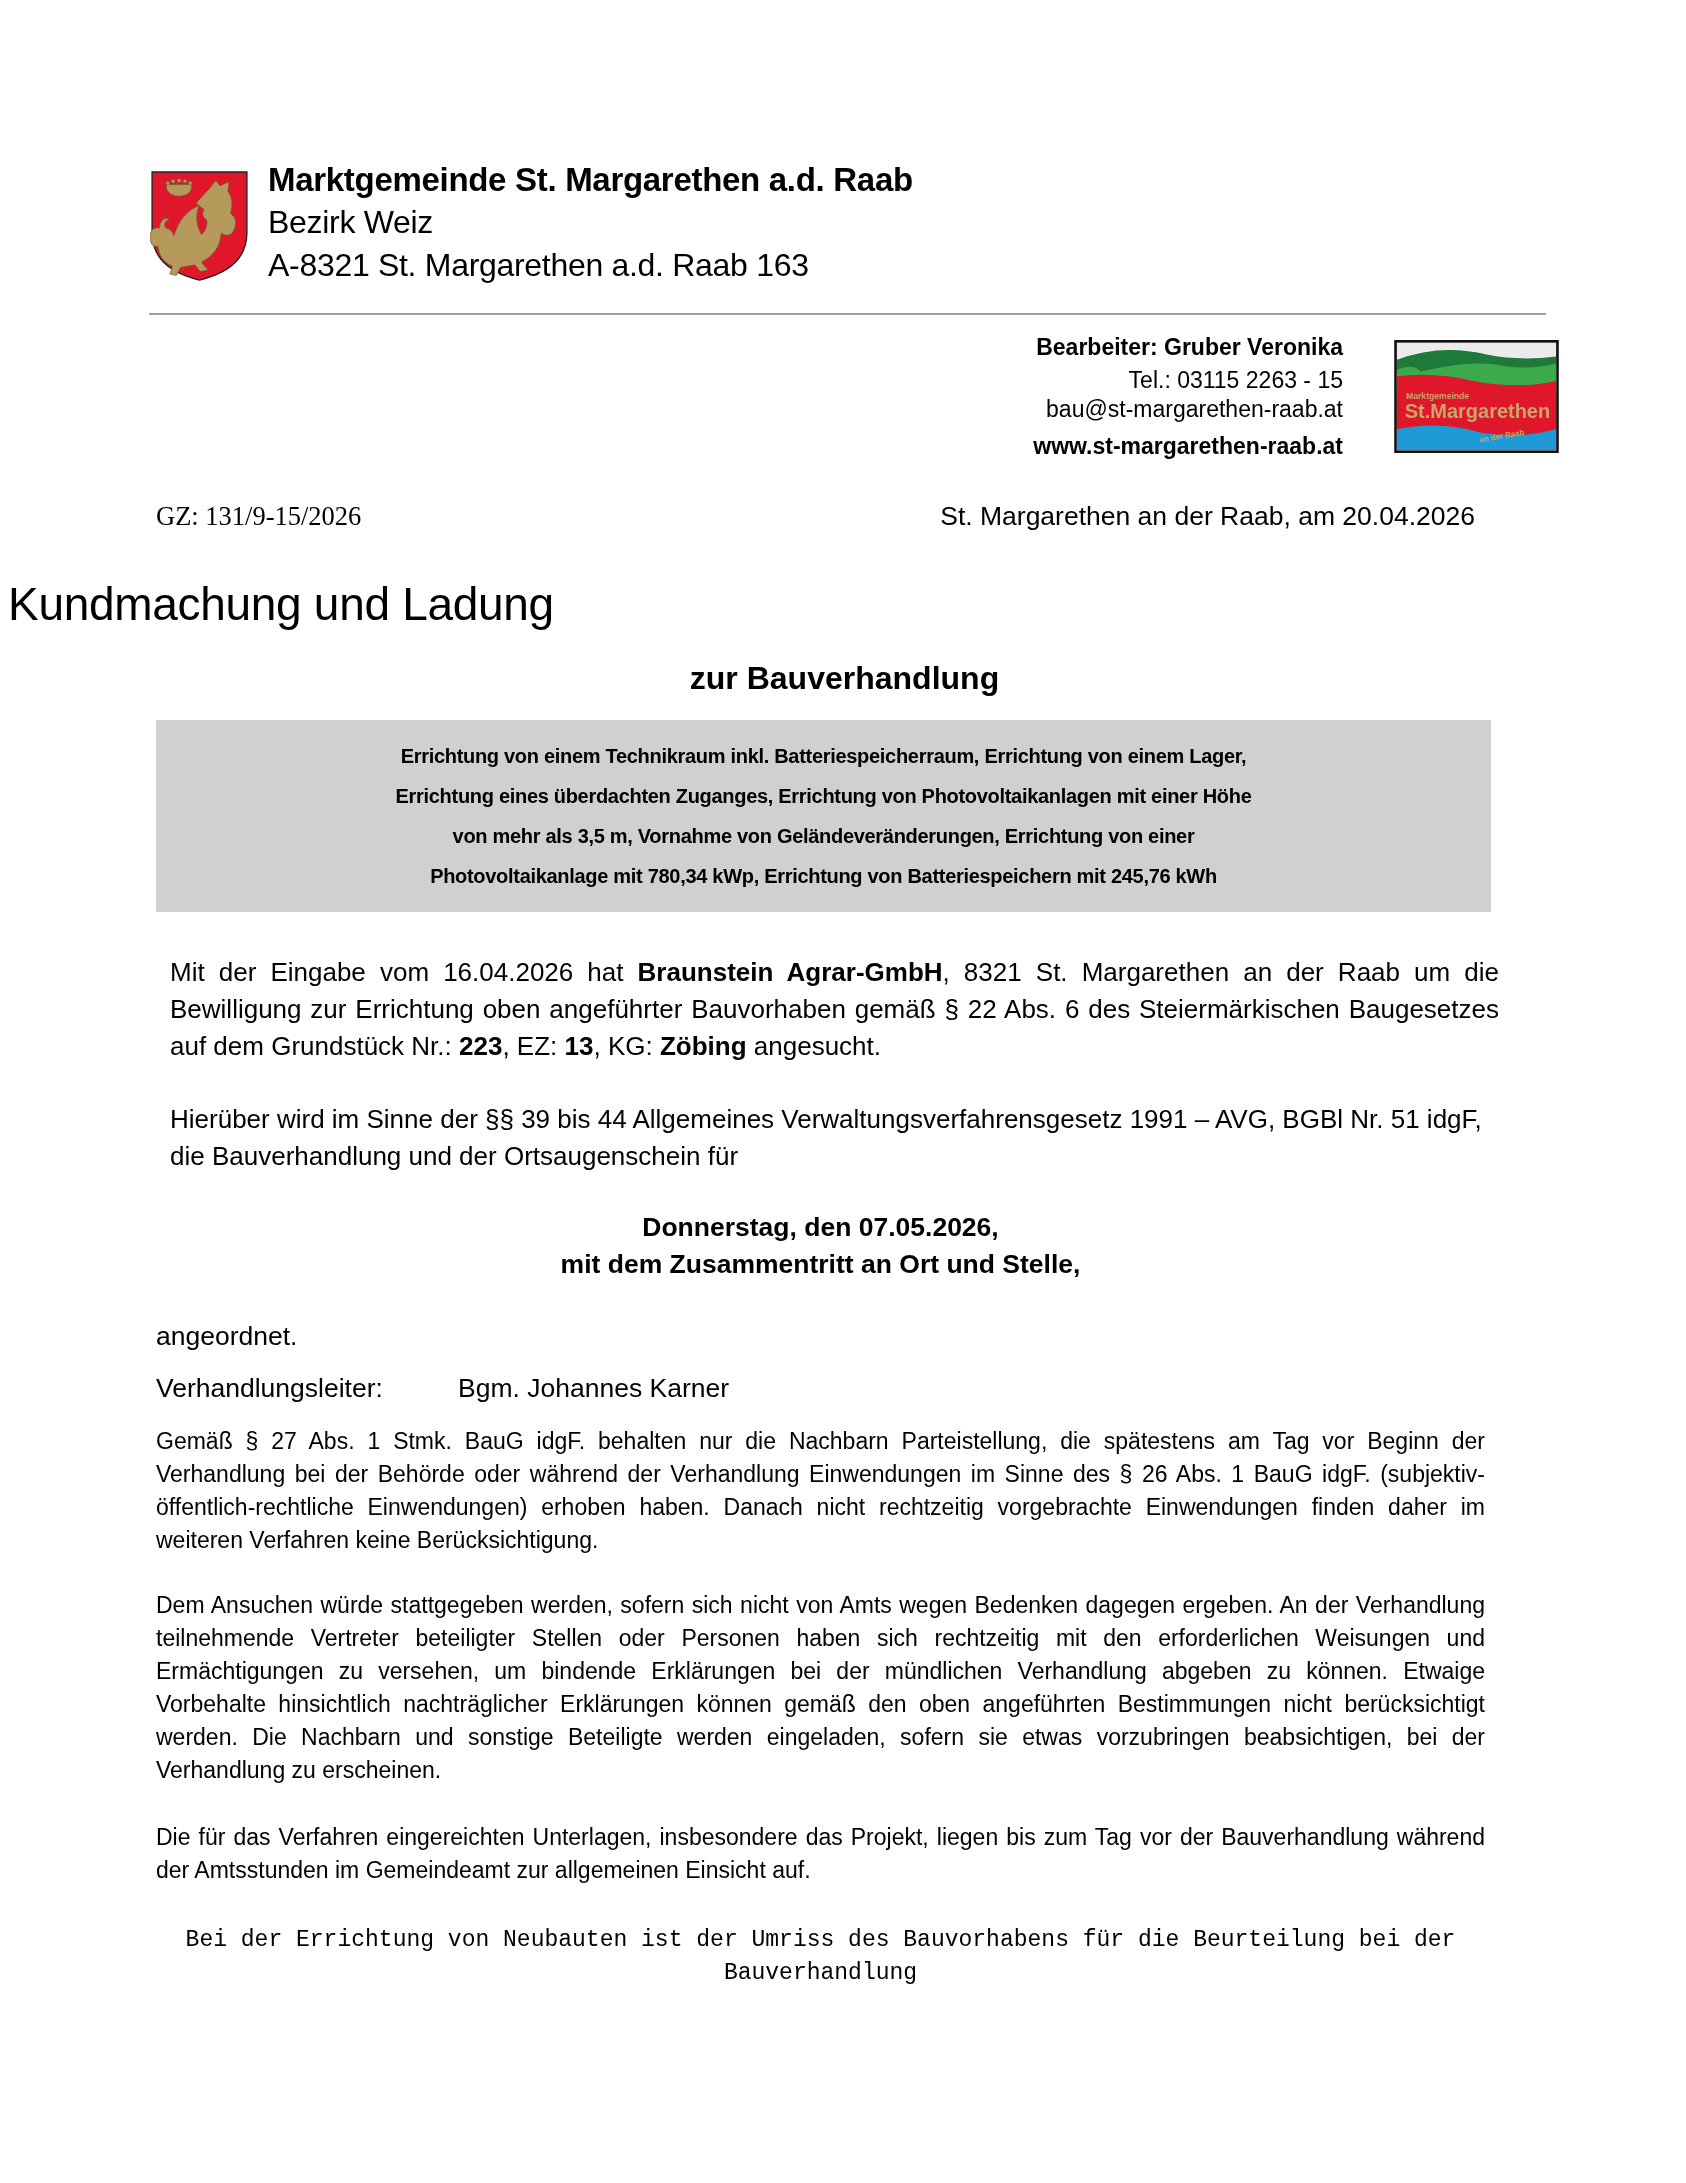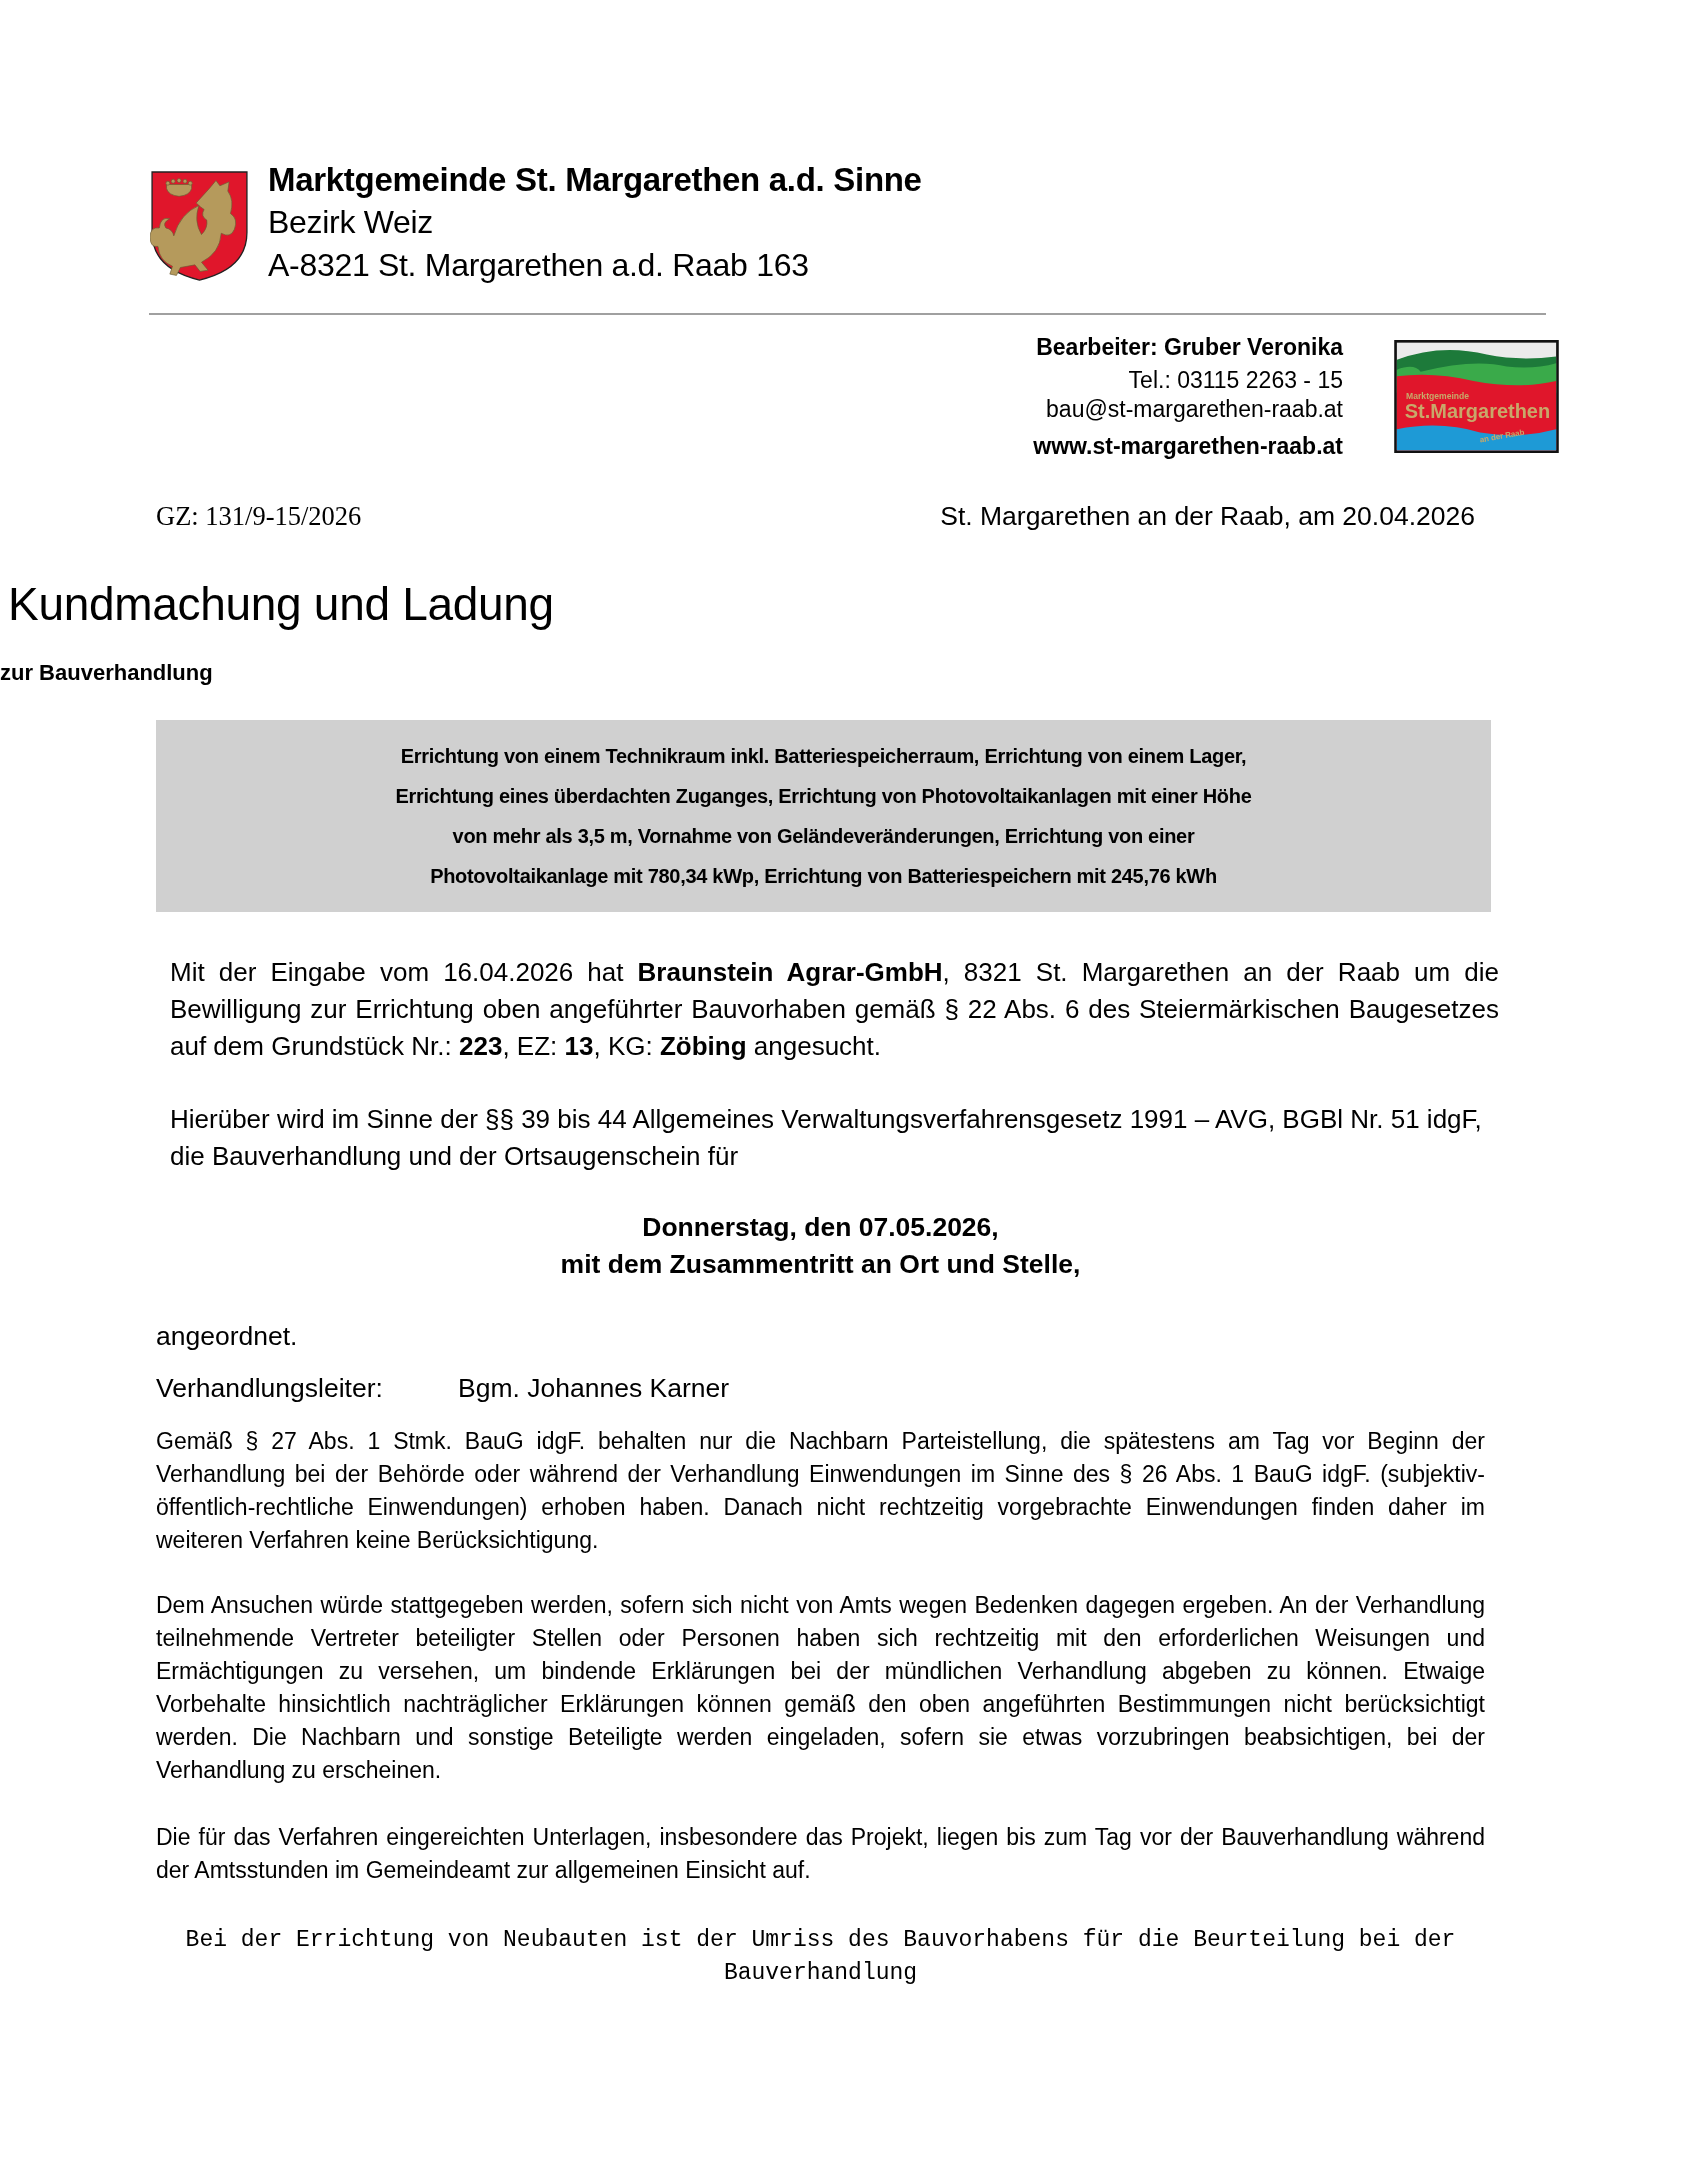--- a/index.html
+++ b/index.html
@@ -23,21 +23,21 @@
   .c4 { top: 433px; font-weight: bold; }
   #logo { left: 1394px; top: 340px; width: 165px; height: 113px; }
 
   
   .ref { top: 501px; font-size: 26.5px; white-space: nowrap; }
   #gz { left: 156px; font-family: Liberation Serif, serif; }
   #place-date { right: 212px; }
 
   
   .title { left: 8px; width: 1647px; text-align: left; top: 577px; font-size: 46px; font-weight: normal; letter-spacing: -0.3px; }
-  .subtitle { left: 0; width: 1647px; text-align: left; top: 660px; font-size: 22px; font-weight: bold; }
+  .subtitle { left: 0; width: 1647px; text-align: center; top: 660px; font-size: 32px; font-weight: bold; padding-left: 21px; }
 
   #project-box {
     left: 156px; top: 720px; width: 1335px; height: 192px; background: #d0d0d0;
     box-sizing: border-box; padding: 16px 20px 0 20px;
   }
   #project-box p { margin: 0; text-align: center; font-size: 20px; font-weight: bold; line-height: 40px; letter-spacing: -0.3px; }
 
   
   .body { left: 170px; width: 1329px; font-size: 26px; line-height: 37px; margin: 0; text-align: justify; }
   .body b { font-weight: bold; }
@@ -63,21 +63,21 @@
   <g fill="#b59a5c" stroke="#6b5a32" stroke-width="1">
     <path d="M25,22 h38 v6 q-2,10 -19,12 q-17,-2 -19,-12 z"></path>
     <circle cx="27" cy="20" r="3"></circle>
       <circle cx="35" cy="17" r="3"></circle>
       <circle cx="44" cy="16" r="3"></circle>
       <circle cx="53" cy="17" r="3"></circle>
       <circle cx="61" cy="20" r="3"></circle>
     <path d="M90,28 l10,-12 l6,8 l14,-6 l-2,14 q10,14 4,34 q12,8 6,24 q-6,14 -20,6 q-2,30 -30,44 l10,12 l-12,2 l-8,-10 l-22,4 l-6,12 l-10,-2 l4,-12 q-20,-8 -22,-30 q-12,2 -12,-14 q0,-16 14,-14 q2,-18 16,-14 q-12,6 -6,14 q10,2 12,12 q10,-34 38,-46 q-8,24 4,44 q10,-10 8,-22 q-10,-6 -4,-16 q-6,-4 -12,-10 z"></path>
   </g>
 </svg>
-<div class="abs hdr-title">Marktgemeinde St. Margarethen a.d. Sinne</div>
+<div class="abs hdr-title">Marktgemeinde St. Margarethen a.d. Raab</div>
 <div class="abs hdr-line2">Bezirk Weiz</div>
 <div class="abs hdr-line3">A-8321 St. Margarethen a.d. Raab 163</div>
 <div id="divider" class="abs"></div>
 
 <div class="abs contact c1">Bearbeiter: Gruber Veronika</div>
 <div class="abs contact c2">Tel.: 03115 2263 - 15</div>
 <div class="abs contact c3">bau@st-margarethen-raab.at</div>
 <div class="abs contact c4">www.st-margarethen-raab.at</div>
 
 <svg id="logo" class="abs" viewBox="0 0 249 171">

